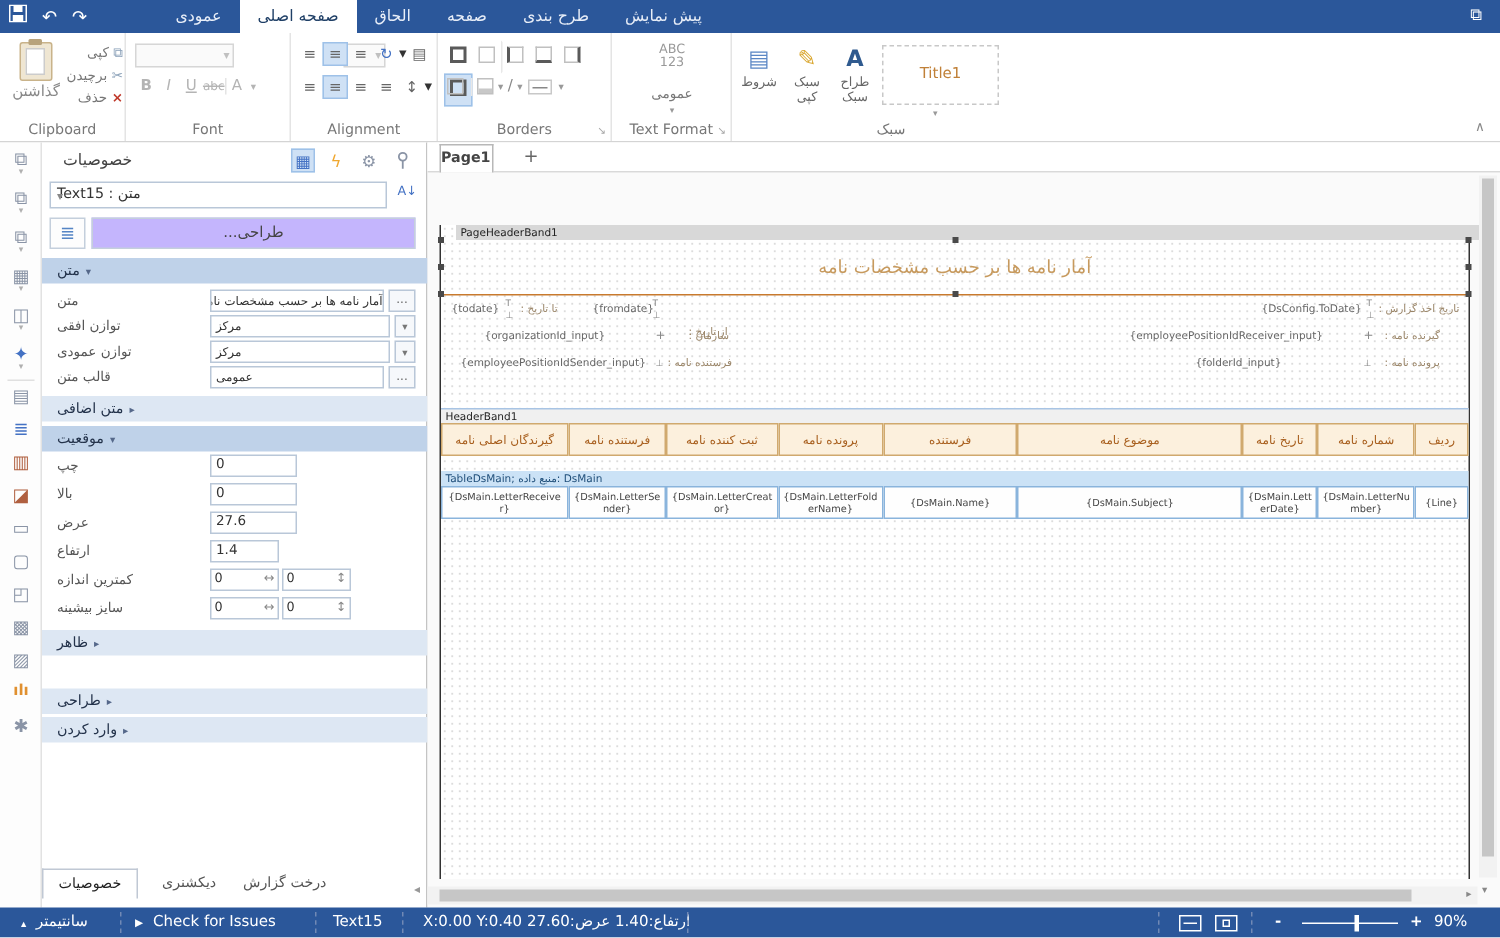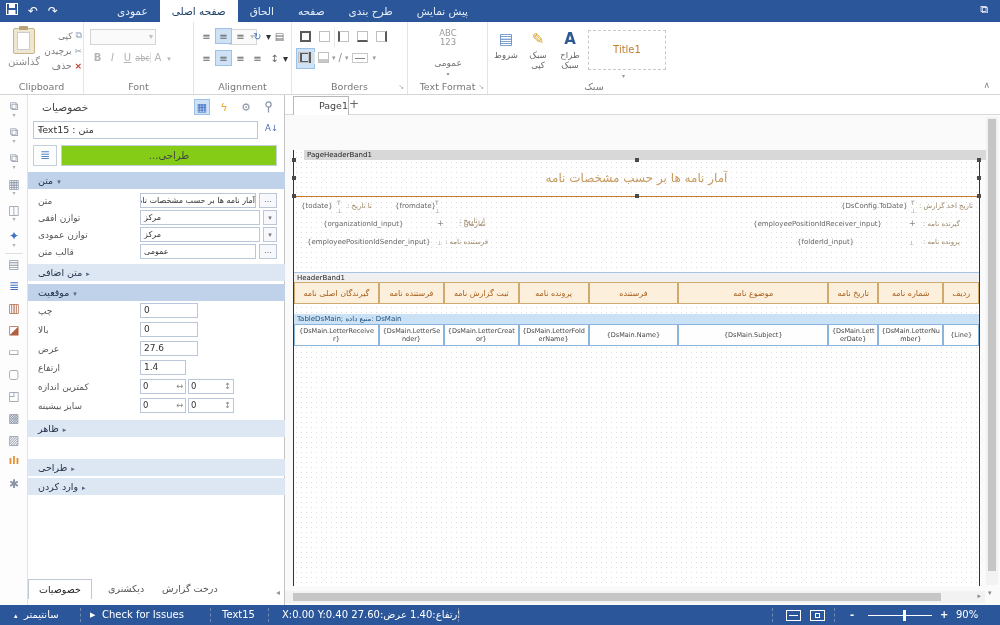--- a/index.html
+++ b/index.html
@@ -67,41 +67,41 @@
   .props { position:absolute; left:28px; top:95px; width:257px; height:510px; background:#fff; border-right:1px solid #c4c4c4; }
   .props-title { position:absolute; left:14px; top:6px; font-size:10.5px; color:#444; }
   .props-icons { position:absolute; right:8px; top:4px; display:flex; gap:6px; }
   .picon { width:16px; height:16px; display:flex; align-items:center; justify-content:center; font-size:11px; color:#8a94a6; border:1px solid transparent; }
   .picon.on { background:#cfe1f5; border-color:#9ec1e8; color:#4472c4; }
   .picon.bolt { color:#f0a830; }
   .selector { position:absolute; left:5px; top:26px; width:225px; height:18px; border:1px solid #b9c7d8; background:#fff; font-size:9.5px; line-height:16px; padding-left:4px; direction:rtl; text-align:left; color:#333; }
   .selector .dd { position:absolute; left:4px; top:1px; color:#888; font-size:8px; direction:ltr; }
   .sorticon { position:absolute; right:6px; top:28px; font-size:8.5px; color:#4472c4; }
   .design-ic-btn { position:absolute; left:5px; top:50px; width:24px; height:21px; border:1px solid #c4cfdc; text-align:center; line-height:19px; color:#5585c5; font-size:12px; background:#fdfdfd; }
-  .design-btn { position:absolute; left:33px; top:50px; width:216px; height:21px; border:1px solid #c4cfdc; background:#84cc16; text-align:center; line-height:19px; font-size:10px; color:#444; direction:rtl; }
+  .design-btn { position:absolute; left:33px; top:50px; width:216px; height:21px; border:1px solid #c4cfdc; background:#c4b5fd; text-align:center; line-height:19px; font-size:10px; color:#444; direction:rtl; }
   .sect { position:absolute; left:0; width:257px; height:17px; font-size:9.5px; color:#23324a; line-height:17px; padding-left:10px; }
   .sect.open { background:#bfd2e9; }
   .sect.closed { background:#dde7f3; }
   .sect .ar { font-size:7px; color:#55688a; margin-left:4px; }
   .prow-label { position:absolute; left:10px; font-size:9px; color:#555; line-height:15px; }
   .pinput { position:absolute; height:15px; border:1px solid #b9c7d8; background:#fff; font-size:8px; line-height:13px; padding-left:3px; direction:rtl; text-align:left; white-space:nowrap; overflow:hidden; color:#333; }
   .pinput.num { direction:ltr; font-size:9px; }
   .dots { position:absolute; width:18px; height:15px; border:1px solid #b9c7d8; background:#f6f8fb; text-align:center; line-height:11px; font-size:8px; color:#666; }
   .ddbtn { position:absolute; width:14px; height:15px; border:1px solid #b9c7d8; background:#f6f8fb; text-align:center; line-height:14px; font-size:7px; color:#777; }
   .dual { position:absolute; height:15px; border:1px solid #b9c7d8; background:#fff; font-size:8.5px; line-height:13px; padding:0 2px; color:#333; display:flex; justify-content:space-between; width:46px; }
   .dual .gl { color:#888; }
   .ptabs { position:absolute; left:0; bottom:6px; height:20px; width:257px; font-size:9.5px; }
   .ptab { position:absolute; top:0; height:20px; line-height:20px; padding:0 10px; color:#555; }
   .ptab.active { border:1px solid #c0c8d4; border-bottom:none; background:#fff; color:#222; }
   .pback { position:absolute; right:4px; bottom:8px; color:#999; font-size:8px; }
 
   
   .canvas { position:absolute; left:285px; top:95px; width:715px; height:510px; background:#fafafa; }
   .pagetabs { position:absolute; left:0; top:0; width:715px; height:20px; background:#fff; border-bottom:1px solid #d9d9d9; }
-  .pagetab { position:absolute; left:8px; top:1px; width:56px; height:19px; border:1px solid #b8b8b8; border-bottom:none; background:#fff; text-align:right; line-height:18px; font-size:9.5px; color:#444; }
+  .pagetab { position:absolute; left:8px; top:1px; width:36px; height:19px; border:1px solid #b8b8b8; border-bottom:none; background:#fff; text-align:left; line-height:18px; font-size:9.5px; color:#444;font-weight:bold; }
   .addtab { position:absolute; left:64px; top:2px; font-size:12px; color:#666; }
   .sheet { position:absolute; left:8px; top:55px; width:687px; height:436px; background-color:#fff;
            background-image:radial-gradient(#dcdcdc 0.7px, transparent 0.8px); background-size:5px 5px;
            border-left:1px solid #333; border-right:1px solid #333; }
   .bandbar { position:absolute; left:0; width:100%; height:10px; font-size:7px; line-height:10px; padding-left:3px; color:#222; }
   .bandbar.gray { background:#d8d8d8;margin-left:10px; }
   .bandbar.light { background:#f0f0f0; border-top:1px solid #a8c4e4; }
   .bandbar.blue { background:#cbe2f6; color:#1f4e79; }
   .rep-title { position:absolute; left:0; top:10px; width:100%; height:36px; text-align:center; line-height:36px; font-size:12px; color:#c79a5e; }
   .hline { position:absolute; left:0; top:46px; width:100%; border-top:1px solid #c87a2e; }
@@ -383,21 +383,21 @@
       <span class="mark" style="left:617px;top:57px;">⊥</span>
       <span class="mark" style="left:143px;top:69px;font-size:8px;">+</span>
       <span class="mark" style="left:615px;top:69px;font-size:8px;">+</span>
       <span class="mark" style="left:143px;top:89px;">⊥</span>
       <span class="mark" style="left:615px;top:89px;">⊥</span>
 
       <div class="bandbar light" style="top:122px;">HeaderBand1</div>
       <div class="thead" style="top:132px;">
         <div class="hc" style="width:12.4%;">گیرندگان اصلی نامه</div>
         <div class="hc" style="width:9.5%;">فرستنده نامه</div>
-        <div class="hc" style="width:10.9%;">ثبت گزارش نامه</div>
+        <div class="hc" style="width:10.9%;">ثبت کننده نامه</div>
         <div class="hc" style="width:10.2%;">پرونده نامه</div>
         <div class="hc" style="width:13.1%;">فرستنده</div>
         <div class="hc" style="width:21.9%;">موضوع نامه</div>
         <div class="hc" style="width:7.3%;">تاریخ نامه</div>
         <div class="hc" style="width:9.5%;">شماره نامه</div>
         <div class="hc" style="width:5.2%;">ردیف</div>
       </div>
 
       <div class="bandbar blue" style="top:164px;">TableDsMain; منبع داده: DsMain</div>
       <div class="trow" style="top:174px;">

